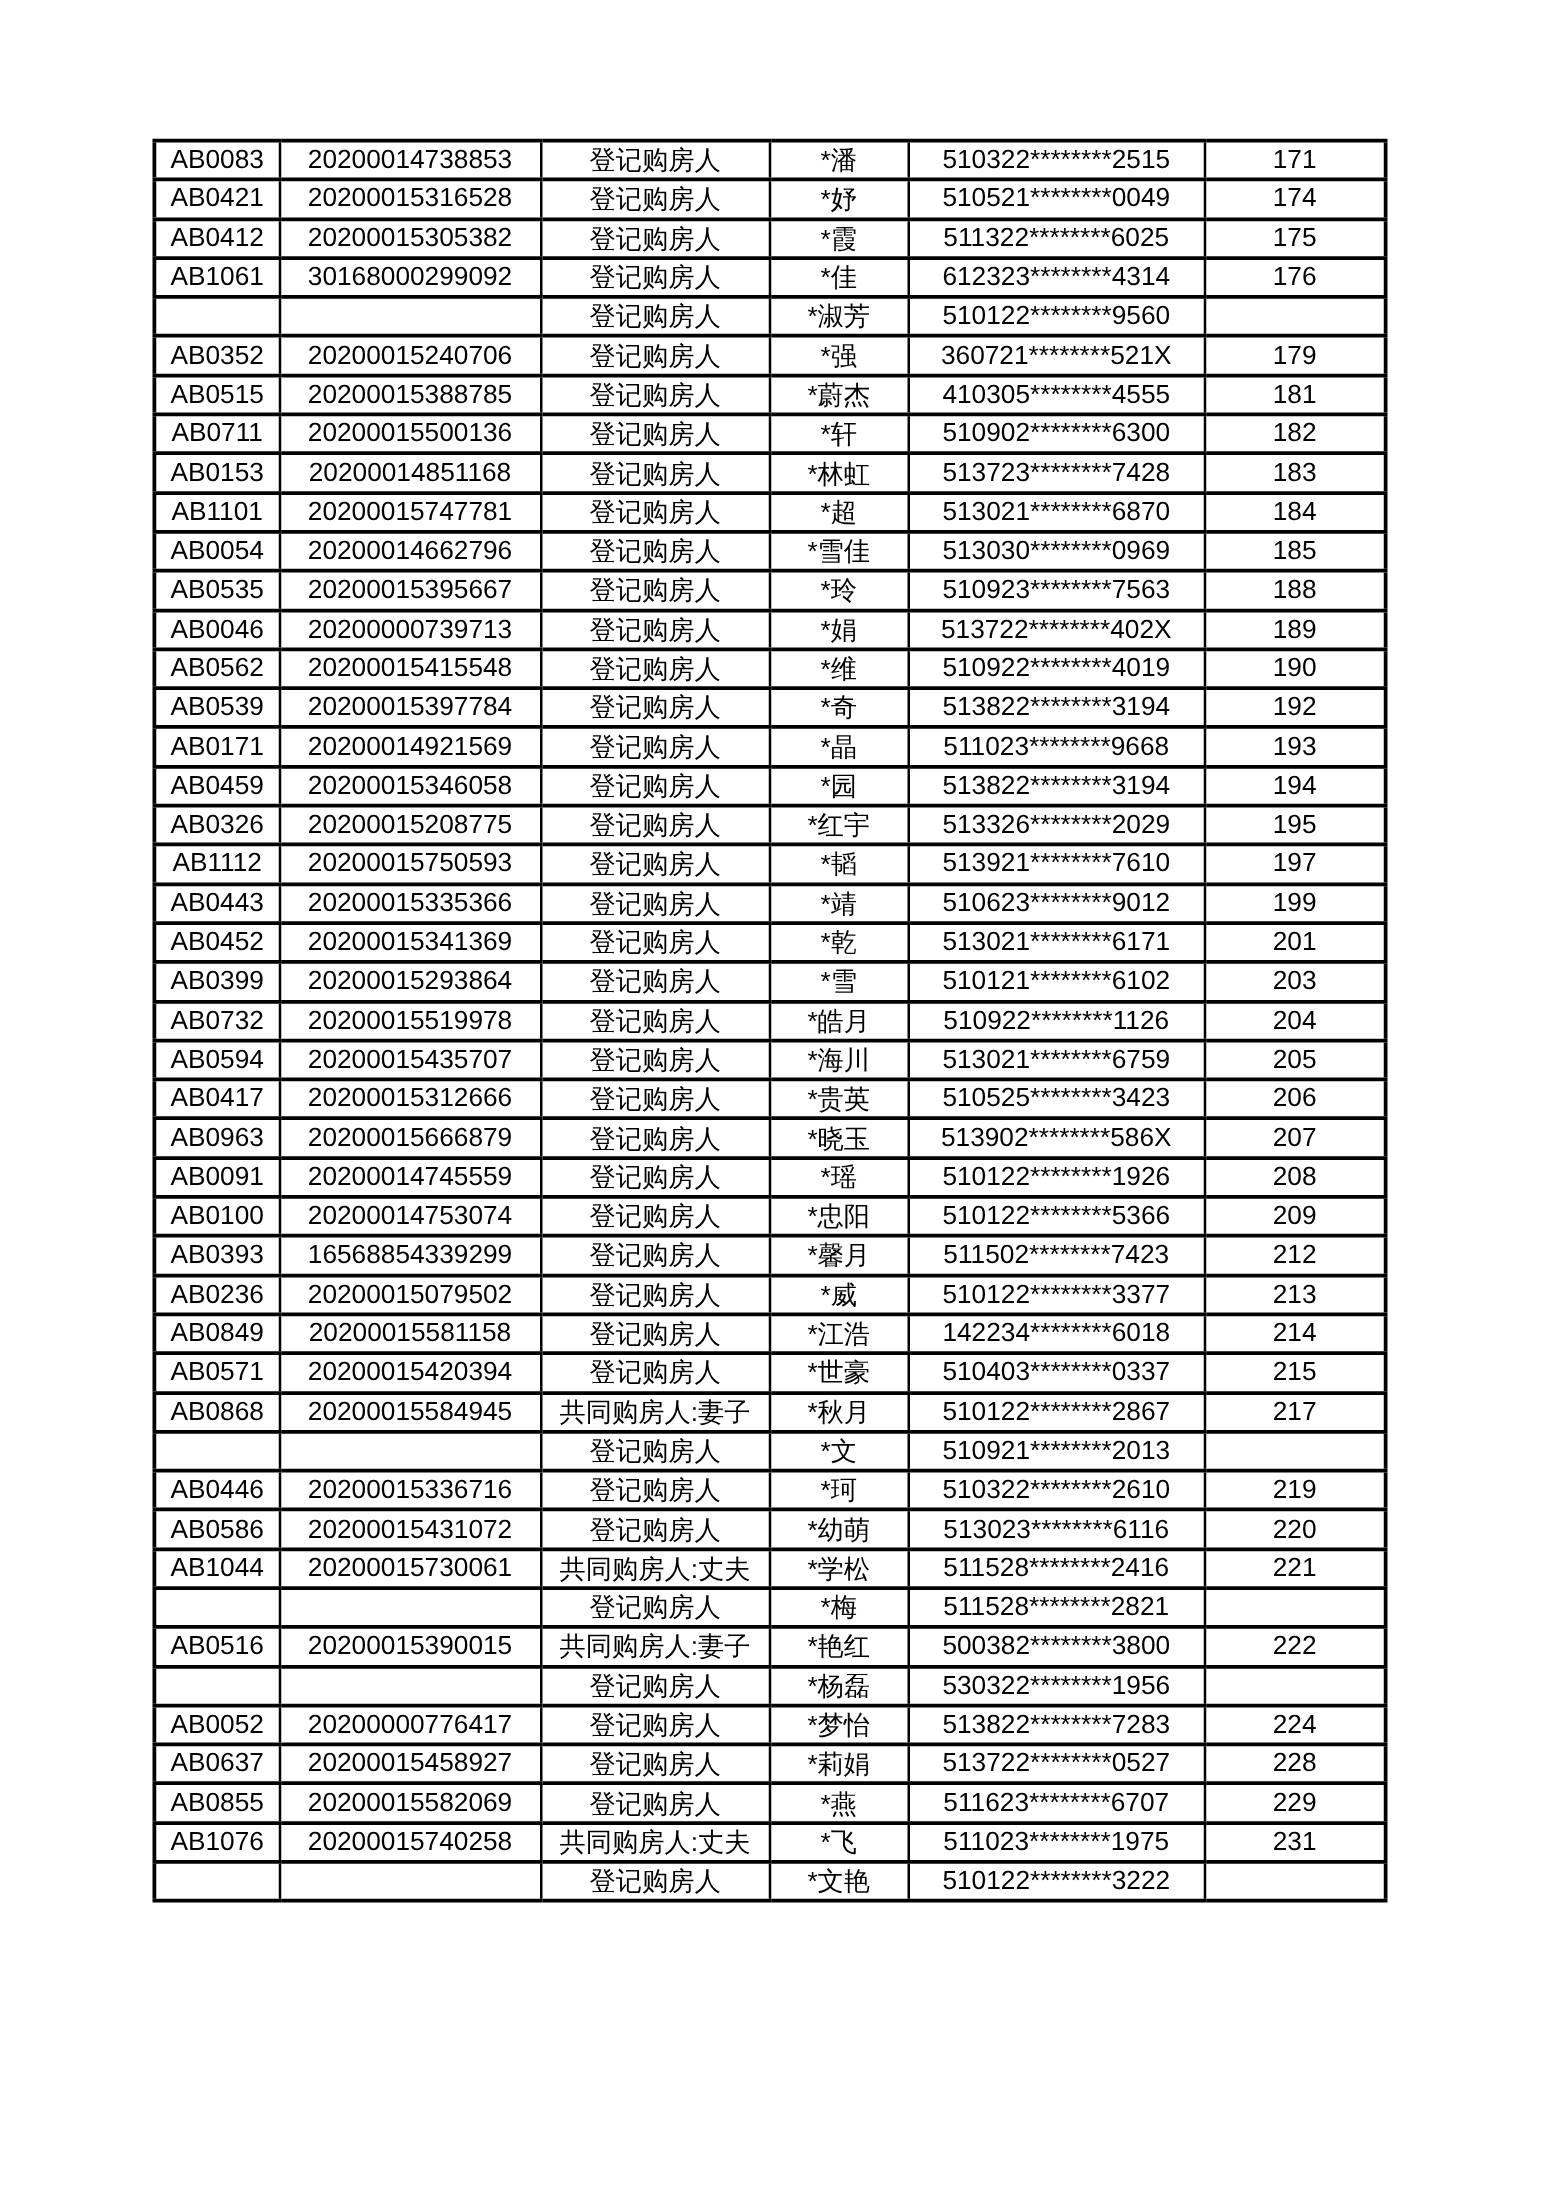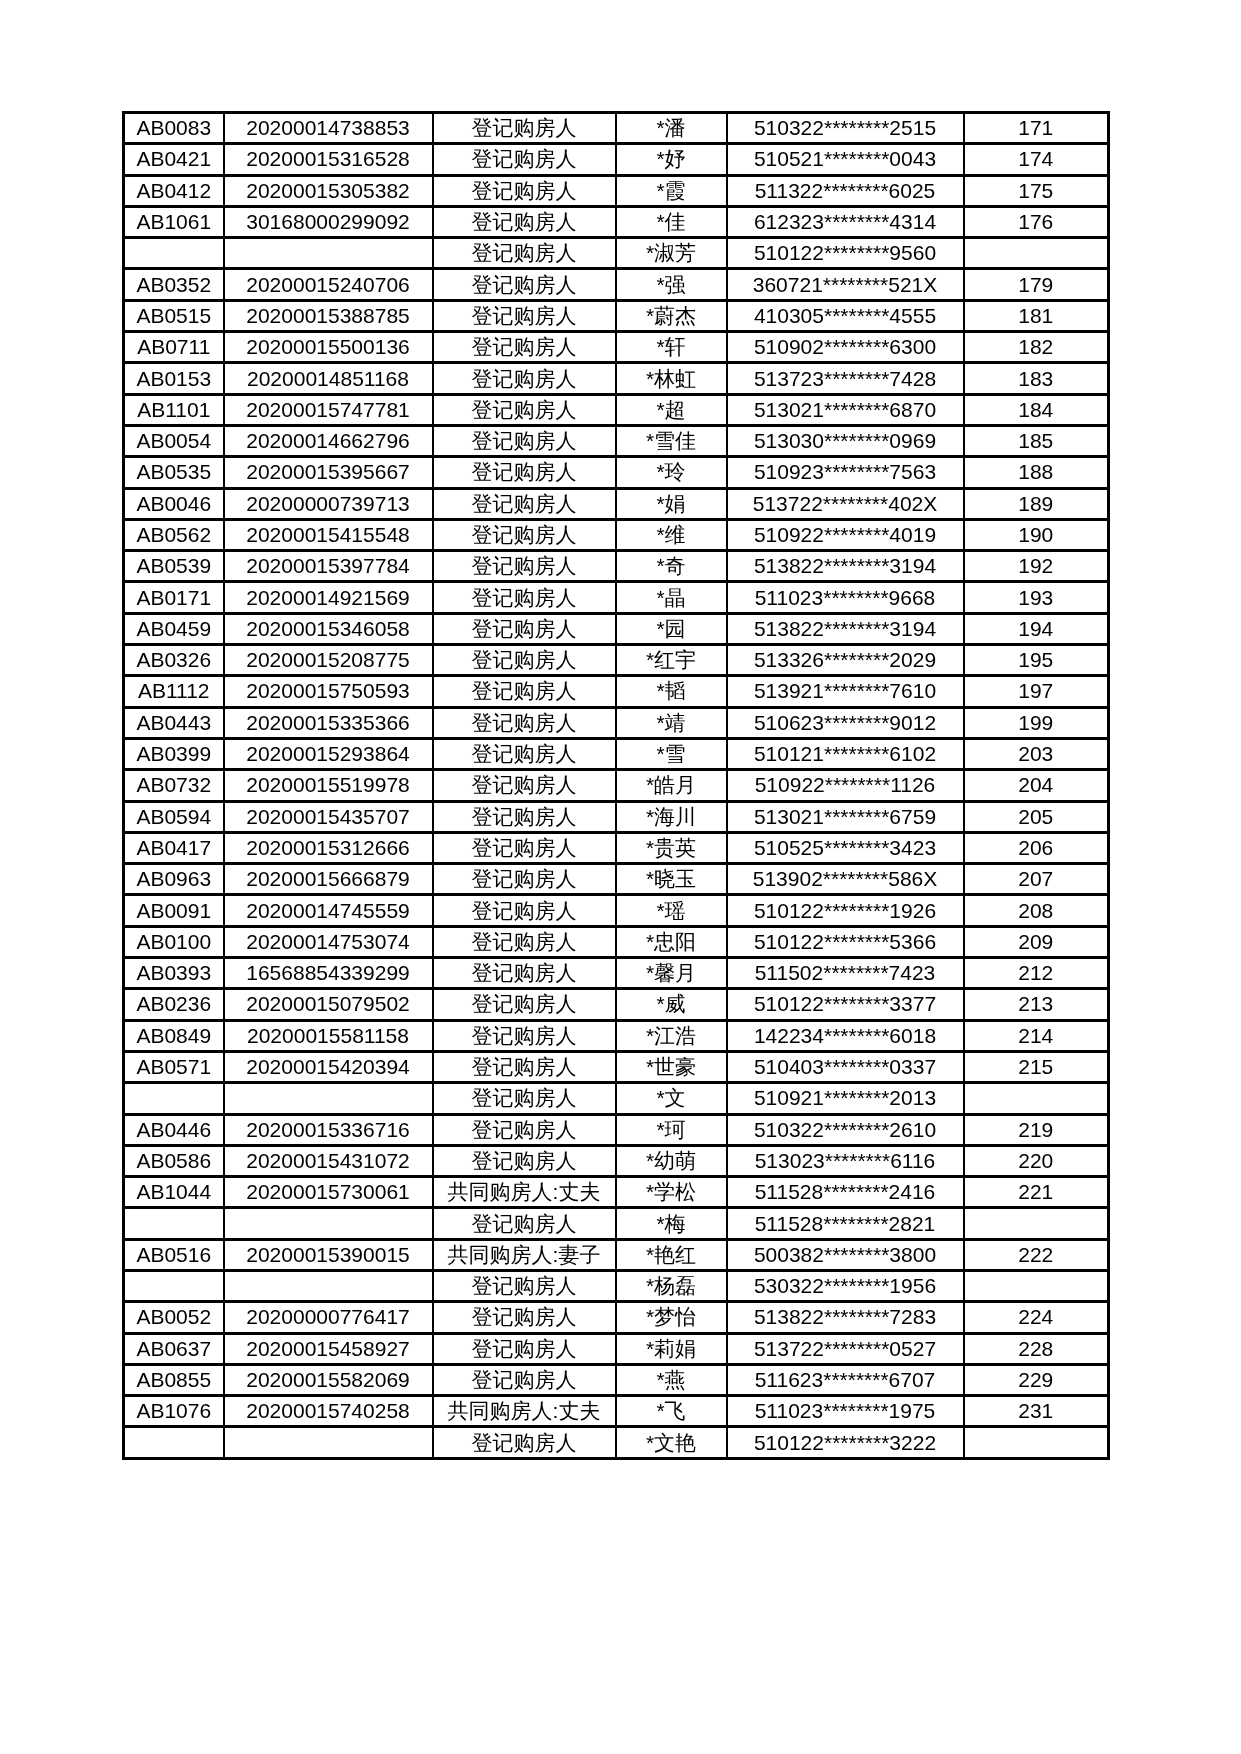--- a/index.html
+++ b/index.html
@@ -58,21 +58,21 @@
           <td>登记购房人</td>
           <td>*潘</td>
           <td>510322********2515</td>
           <td>171</td>
         </tr>
         <tr>
           <td>AB0421</td>
           <td>20200015316528</td>
           <td>登记购房人</td>
           <td>*妤</td>
-          <td>510521********0043</td>
+          <td>510521********0049</td>
           <td>174</td>
         </tr>
         <tr>
           <td>AB0412</td>
           <td>20200015305382</td>
           <td>登记购房人</td>
           <td>*霞</td>
           <td>511322********6025</td>
           <td>175</td>
         </tr>
@@ -206,20 +206,28 @@
         </tr>
         <tr>
           <td>AB0443</td>
           <td>20200015335366</td>
           <td>登记购房人</td>
           <td>*靖</td>
           <td>510623********9012</td>
           <td>199</td>
         </tr>
         <tr>
+          <td>AB0452</td>
+          <td>20200015341369</td>
+          <td>登记购房人</td>
+          <td>*乾</td>
+          <td>513021********6171</td>
+          <td>201</td>
+        </tr>
+        <tr>
           <td>AB0399</td>
           <td>20200015293864</td>
           <td>登记购房人</td>
           <td>*雪</td>
           <td>510121********6102</td>
           <td>203</td>
         </tr>
         <tr>
           <td>AB0732</td>
           <td>20200015519978</td>
@@ -292,20 +300,28 @@
           <td>142234********6018</td>
           <td>214</td>
         </tr>
         <tr>
           <td>AB0571</td>
           <td>20200015420394</td>
           <td>登记购房人</td>
           <td>*世豪</td>
           <td>510403********0337</td>
           <td>215</td>
+        </tr>
+        <tr>
+          <td>AB0868</td>
+          <td>20200015584945</td>
+          <td>共同购房人:妻子</td>
+          <td>*秋月</td>
+          <td>510122********2867</td>
+          <td>217</td>
         </tr>
         <tr class="cont">
           <td></td>
           <td></td>
           <td>登记购房人</td>
           <td>*文</td>
           <td>510921********2013</td>
           <td></td>
         </tr>
         <tr>

